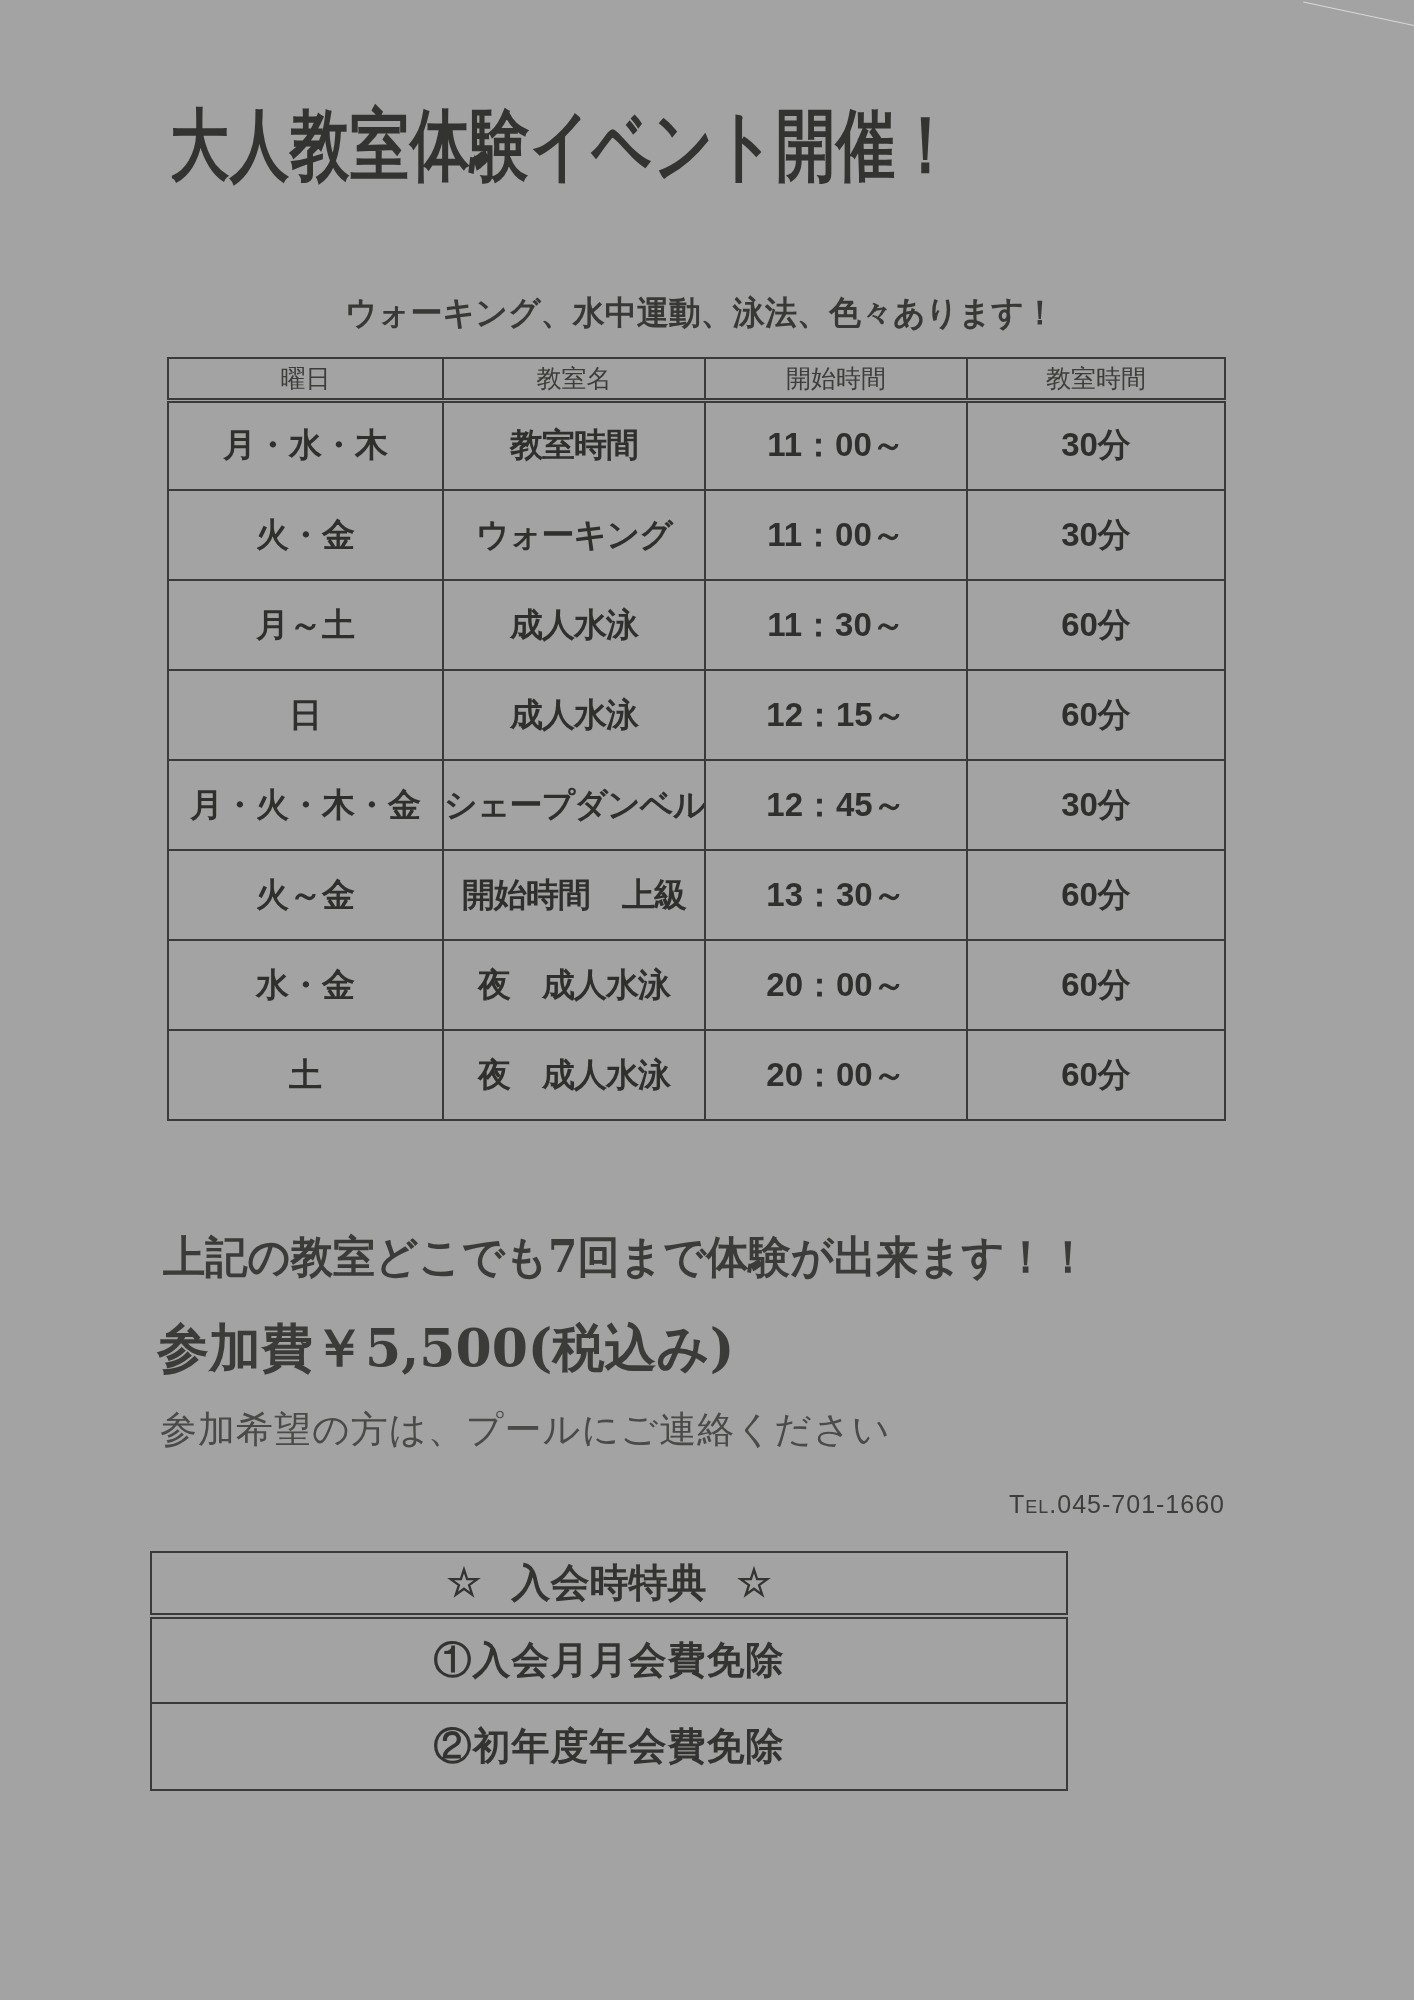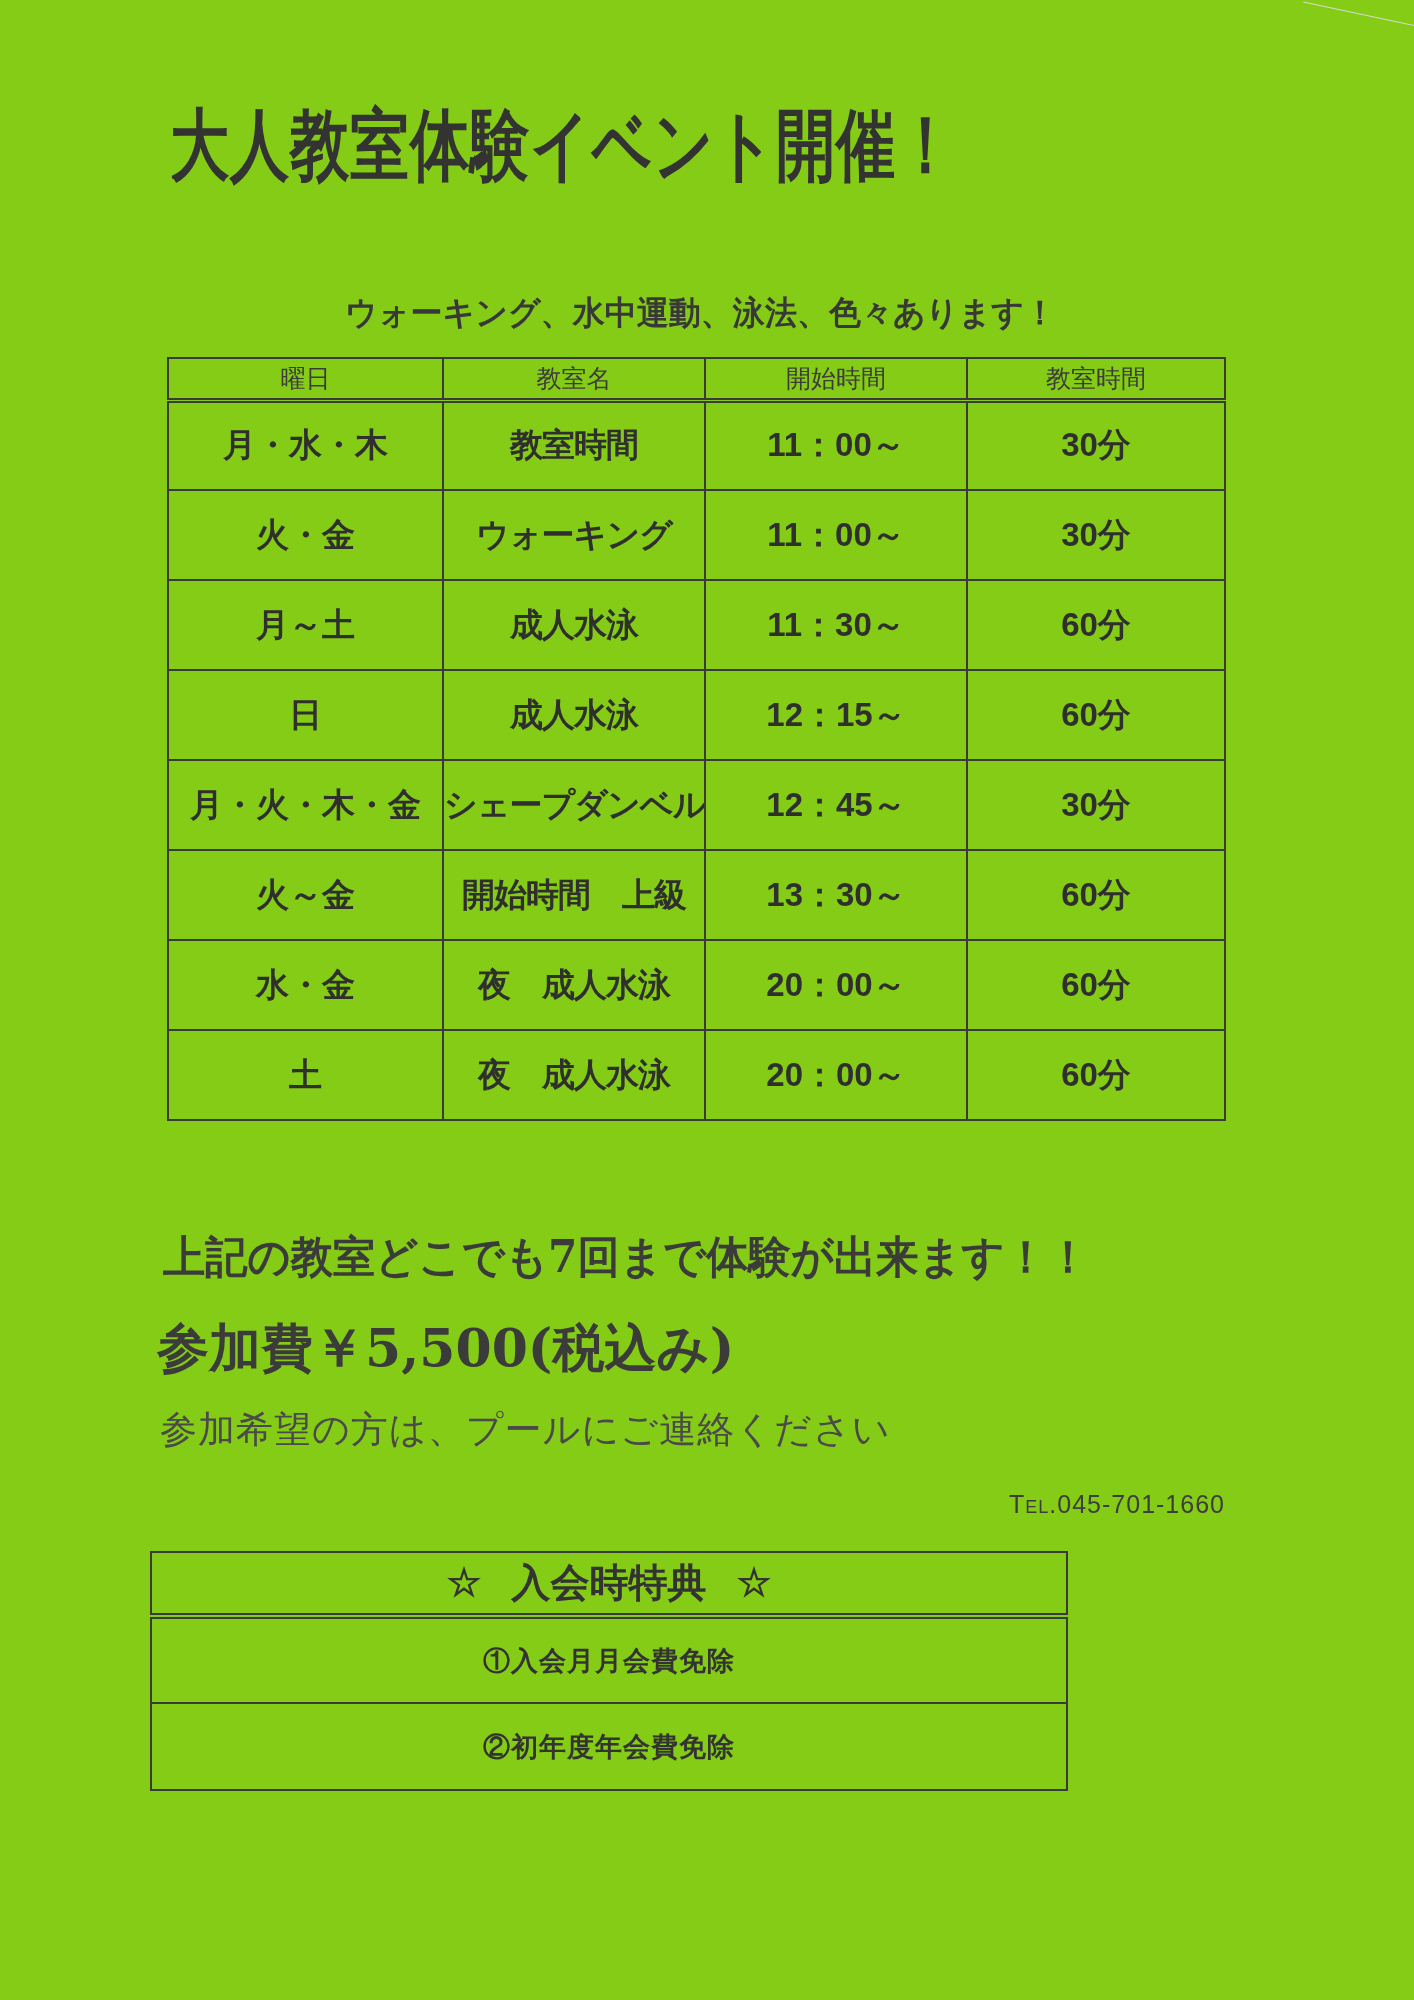--- a/index.html
+++ b/index.html
@@ -4,21 +4,21 @@
 <style>
   * { margin: 0; padding: 0; box-sizing: border-box; }
   html, body { background: #e8e8e6; }
   body { font-family: "Liberation Sans", sans-serif; }
 
   .page {
     position: relative;
     width: 1414px;
     height: 2000px;
     margin: 0 auto;
-    background: #84cc16;
+    background: #a3a3a3;
     overflow: hidden;
     color: #2e2e2e;
   }
 
   
   .artifact {
     position: absolute;
     top: 14px;
     right: -8px;
     width: 120px;
@@ -146,21 +146,21 @@
   .benefits thead th {
     height: 64px;
     font-size: 39px;
     font-weight: 700;
     color: #333331;
     border-bottom: 6px double #3a3a38;
   }
   .benefits thead .benefit-title { margin: 0 30px; }
   .benefits tbody td {
     height: 87px;
-    font-size: 27px;
+    font-size: 38px;
     font-weight: 700;
     color: #333331;
     letter-spacing: 1px;
   }
 </style>
 </head>
 <body>
 
 <div class="page">
 

